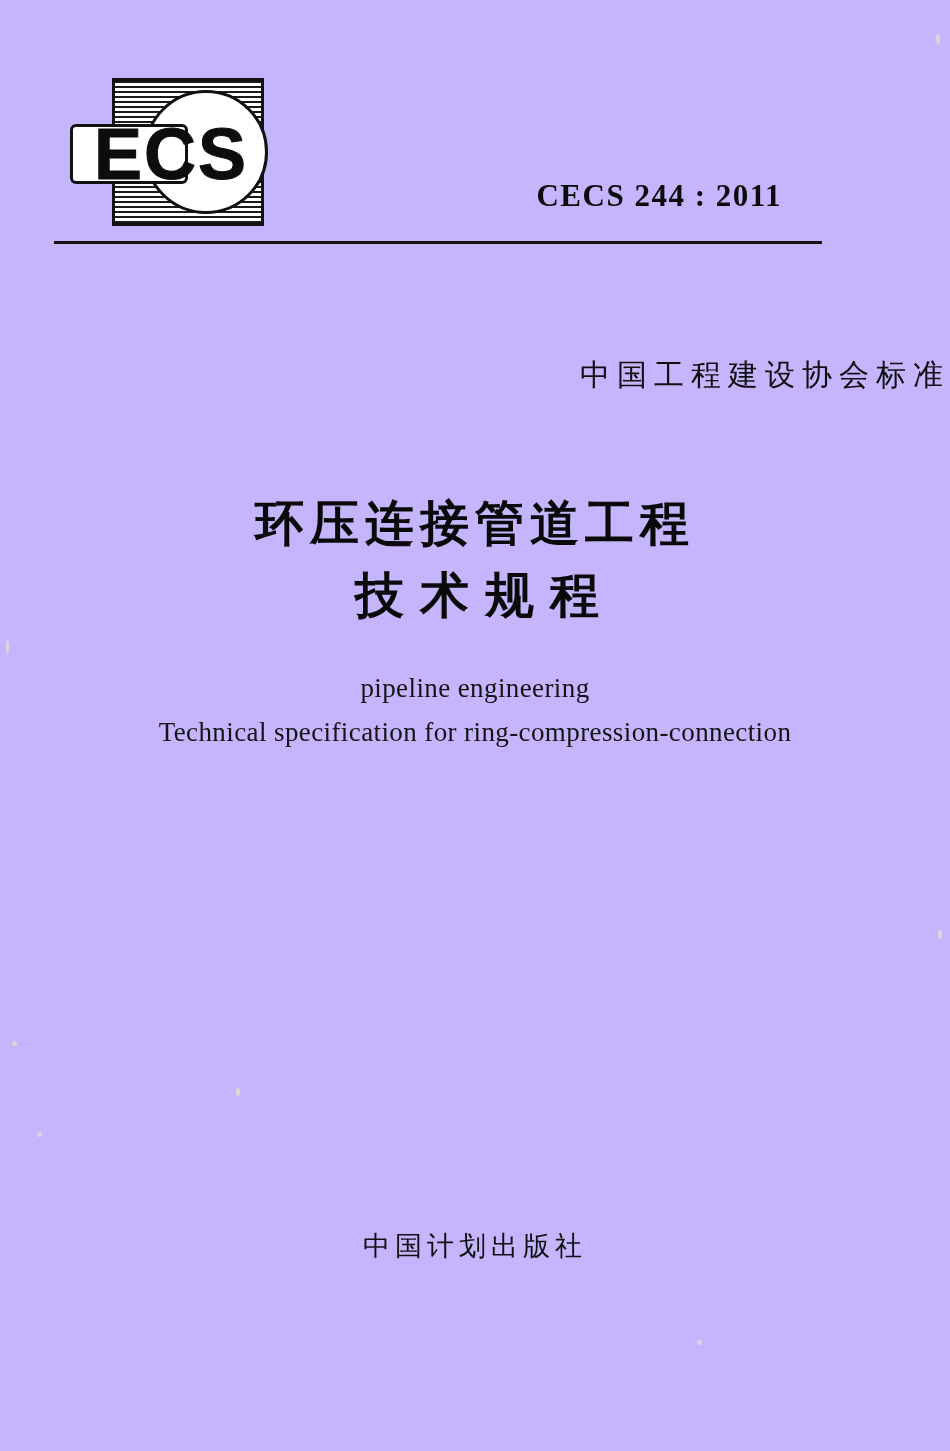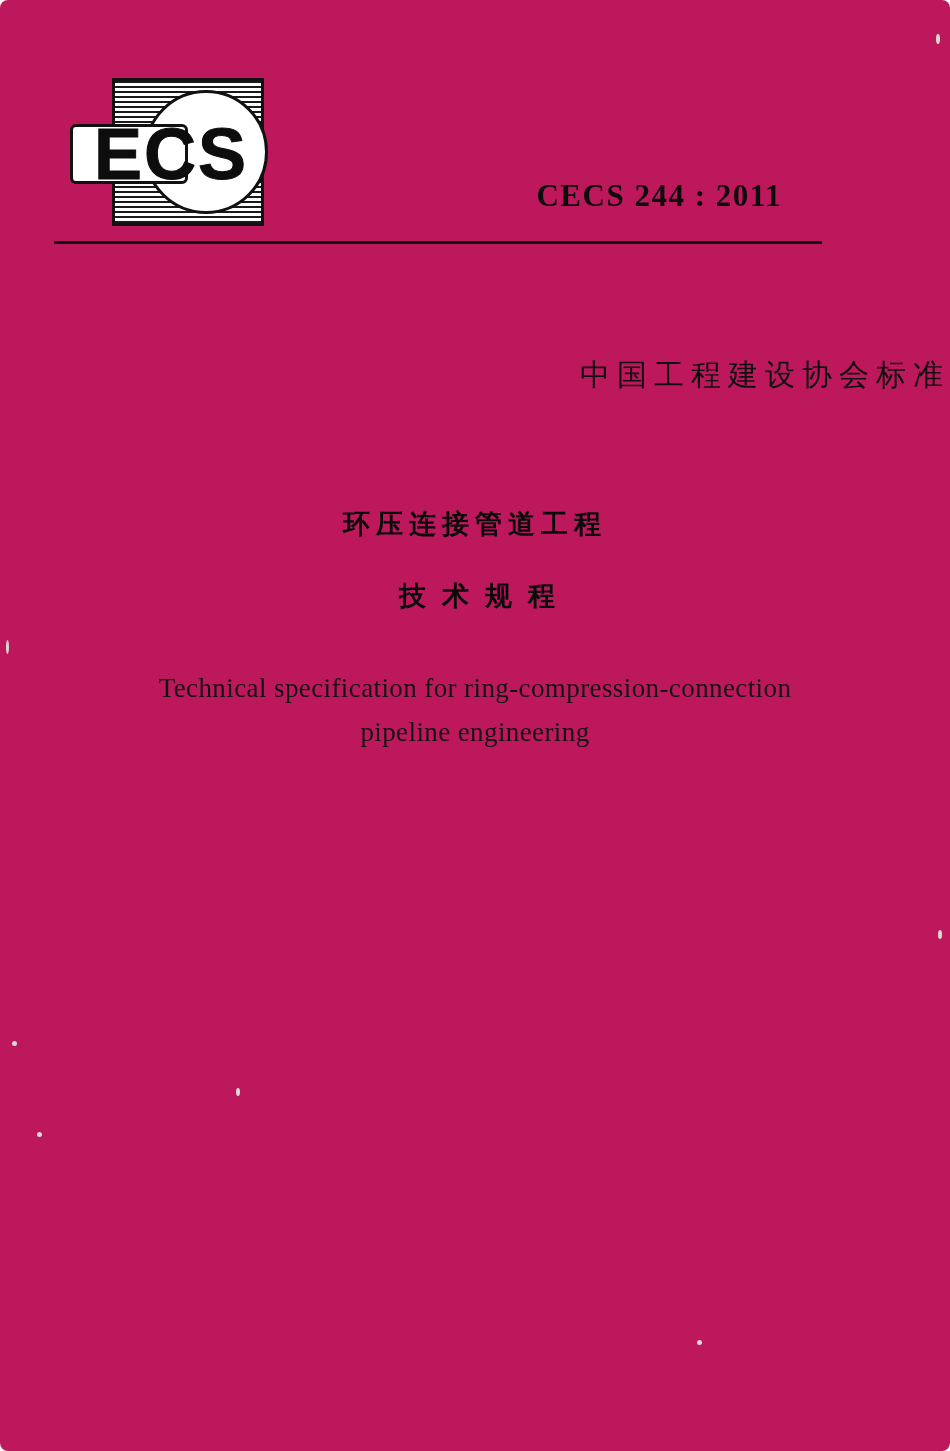--- a/index.html
+++ b/index.html
@@ -14,22 +14,21 @@
     font-family: "Liberation Serif", serif;
     color: #111111;
     overflow: hidden;
   }
 
   .page {
     position: absolute;
     left: 0; top: 0;
     width: 950px;
     height: 1451px;
-    background: #be185d;
-    border-radius: 8px;
+    background: #c4b5fd;
   }
 
   
   .header {
     position: absolute;
     left: 0; top: 0;
     width: 950px;
     height: 250px;
   }
 
@@ -128,21 +127,21 @@
   }
 
   .main-title {
     position: absolute;
     left: 0;
     top: 488px;
     width: 950px;
     text-align: center;
     font-family: "DejaVu Sans", sans-serif;
     font-weight: bold;
-    font-size: 27px;
+    font-size: 49px;
     line-height: 72px;
     letter-spacing: 6px;
     color: #0a0a0a;
   }
   .main-title .l2 {
     letter-spacing: 16px;
     padding-left: 20px;
   }
 
   .en-title {
@@ -205,24 +204,25 @@
   </div>
 
   <div class="assoc-line">中国工程建设协会标准</div>
 
   <div class="main-title">
     <div class="l1">环压连接管道工程</div>
     <div class="l2">技术规程</div>
   </div>
 
   <div class="en-title">
+    <div>pipeline engineering</div>
     <div>Technical specification for ring-compression-connection</div>
-    <div>pipeline engineering</div>
   </div>
 
+  <div class="publisher">中国计划出版社</div>
 
   <div class="speckle sp1"></div>
   <div class="speckle sp2"></div>
   <div class="speckle sp3"></div>
   <div class="speckle sp4"></div>
   <div class="speckle sp5"></div>
   <div class="speckle sp6"></div>
   <div class="speckle sp7"></div>
 
 </div>

